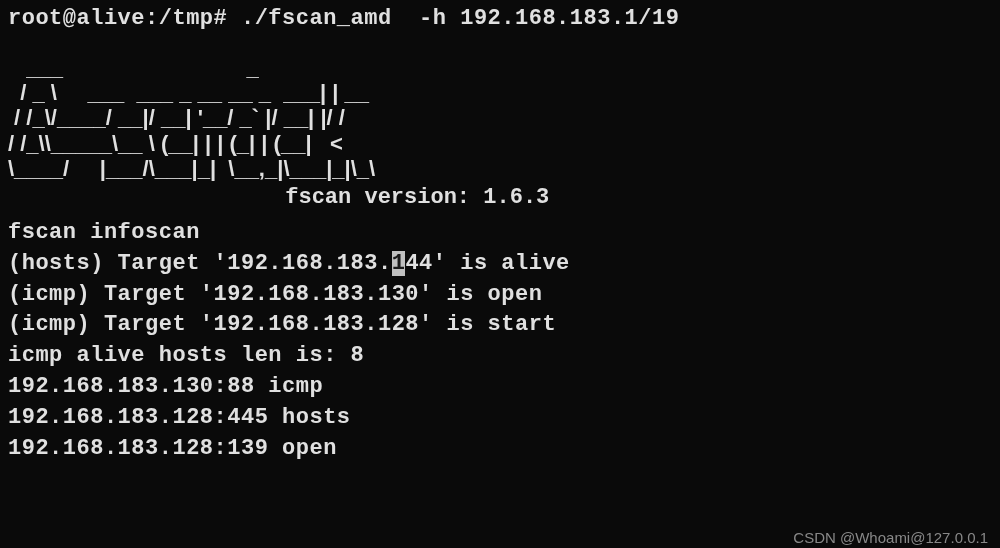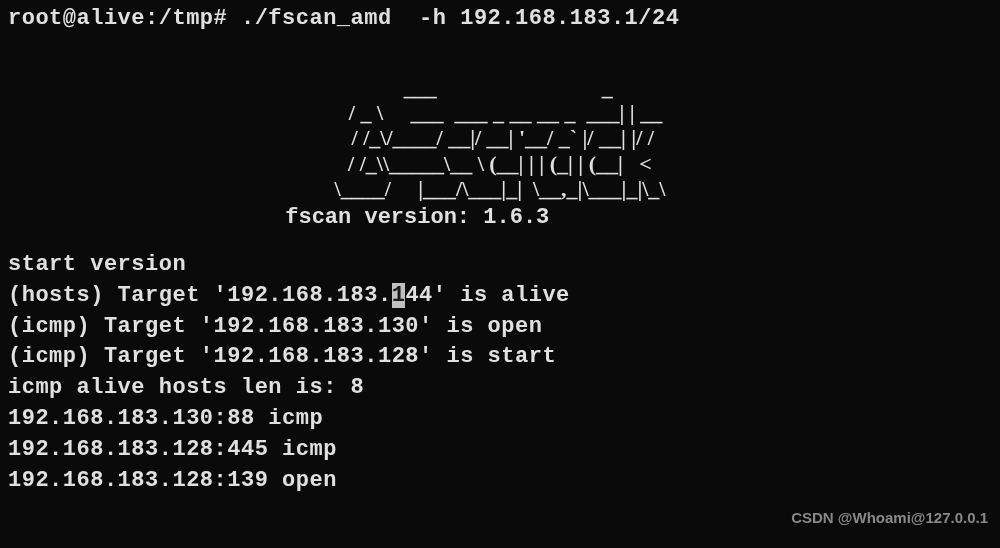--- a/index.html
+++ b/index.html
@@ -19,64 +19,63 @@
       position: relative;
       font-weight: bold;
       line-height: 1.4;
     }
     .terminal-line {
       white-space: pre;
       letter-spacing: 0.5px;
     }
     .ascii-art {
       white-space: pre;
-      font-family: Liberation Serif, serif;
+      font-family: Liberation Sans, sans-serif;
       letter-spacing: 0px;
       line-height: 1.15;
-      margin-top: 40px;
+      margin-top: 20px;
       margin-bottom: 2px;
-      text-align: center;
     }
     .version-line {
       white-space: pre;
-      margin-bottom: 16px;
+      margin-bottom: 4px;
     }
     .watermark {
       position: absolute;
-      bottom: 20px;
+      bottom: 0;
       right: 12px;
       font-size: 15px;
       color: #888;
-      font-weight: bold;
+      font-weight: normal;
       font-family: Arial, sans-serif;
       letter-spacing: 0px;
     }
     .highlight {
       background: #c0c0c0;
       color: #1a1a1a;
     }
   </style>
 </head>
 <body>
 
-<div class="terminal-line"><span>root</span>@<span>alive</span>:<span>/tmp</span><span>#</span> <span>./fscan_amd  -h 192.168.183.1/24</span></div>
+<div class="terminal-line"><span>root</span>@<span>alive</span>:<span>/tmp</span><span>#</span> <span>./fscan_amd  -h 192.168.183.1/19</span></div>
 
 <div class="ascii-art">   ___                              _
   / _ \     ___  ___ _ __ __ _  ___| | __
  / /_\/____/ __|/ __| '__/ _` |/ __| |/ /
 / /_\\_____\__ \ (__| | | (_| | (__|   &lt;
 \____/     |___/\___|_|  \__,_|\___|_|\_\</div>
 
 <div class="version-line"><span>                     fscan version: </span><span>1.6.3</span></div>
 
-<div class="terminal-line">start version</div>
+<div class="terminal-line">fscan infoscan</div>
 
 <div class="terminal-line"><span>(hosts) Target '192.168.183.</span><span class="highlight">1</span><span>44' is alive</span></div>
 <div class="terminal-line"><span>(icmp) Target '192.168.183.130' is open</span></div>
 <div class="terminal-line"><span>(icmp) Target '192.168.183.128' is start</span></div>
 
 <div class="terminal-line">icmp alive hosts len is: 8</div>
 
 <div class="terminal-line">192.168.183.130:88 icmp</div>
-<div class="terminal-line">192.168.183.128:445 icmp</div>
+<div class="terminal-line">192.168.183.128:445 hosts</div>
 <div class="terminal-line">192.168.183.128:139 open</div>
 
 <div class="watermark">CSDN @Whoami@127.0.0.1</div>
 
 </body></html>

